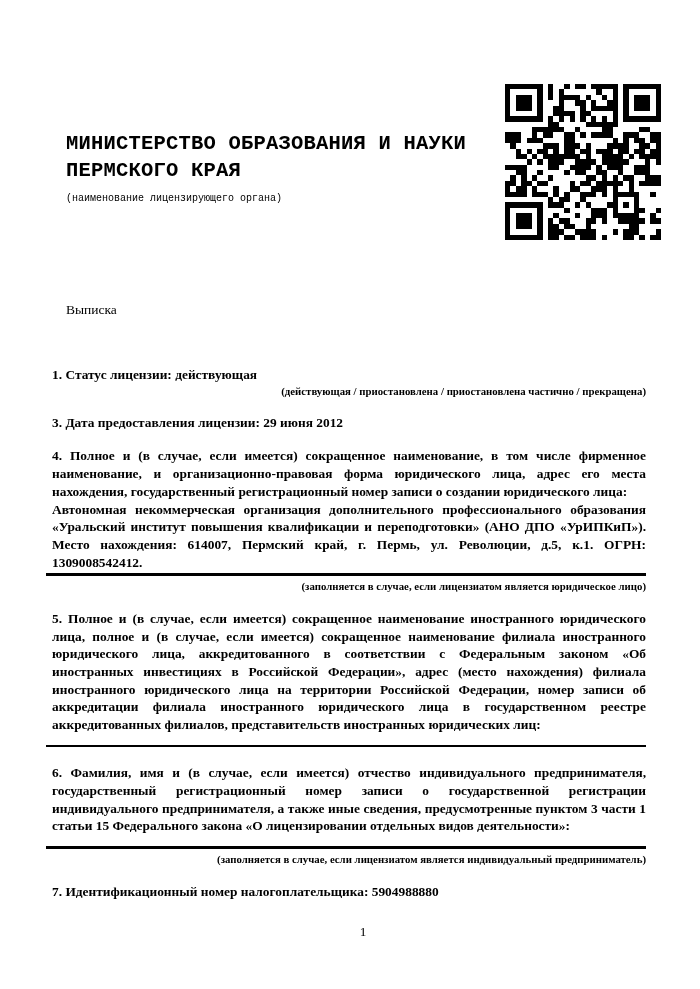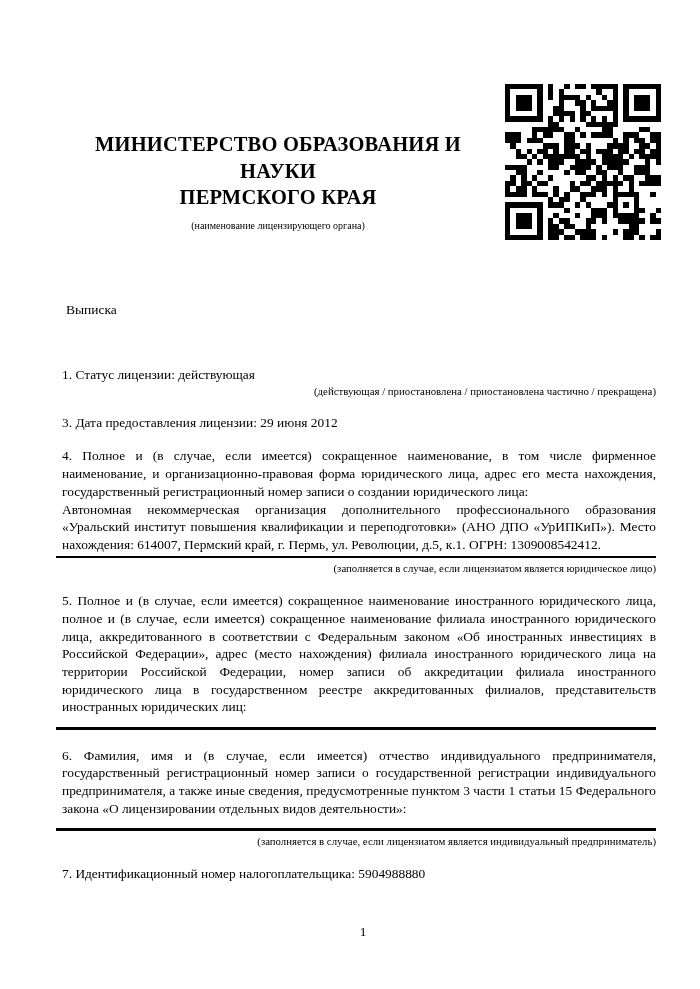--- a/index.html
+++ b/index.html
@@ -11,21 +11,22 @@
     font-family: "Liberation Serif", "DejaVu Serif", serif;
     color: #000000;
     overflow: hidden;
   }
   
   .ministry {
     position: absolute;
     left: 66px;
     top: 131px;
     width: 424px;
-    text-align: center;
+    text-align: left;
+    font-family: Liberation Mono, monospace;
   }
   .ministry-line {
     font-size: 20.5px;
     line-height: 26.5px;
     font-weight: bold;
     letter-spacing: 0.2px;
   }
   .ministry-note {
     font-size: 10px;
     line-height: 14px;
@@ -44,25 +45,26 @@
     left: 66px;
     top: 301px;
     width: 594px;
     text-align: left;
     font-size: 13.5px;
     line-height: 17.6px;
   }
   
   .body {
     position: absolute;
-    left: 62px;
+    left: 52px;
     top: 366px;
     width: 594px;
     font-size: 13.4px;
     line-height: 17.7px;
+    font-weight: bold;
   }
   .body p { margin: 0; padding: 0; }
   .just { text-align: justify; }
   .note {
     text-align: right;
     font-size: 10.8px;
     line-height: 14px;
   }
   .mt { margin-top: 16px !important; }
   .mt18 { margin-top: 17px !important; }

